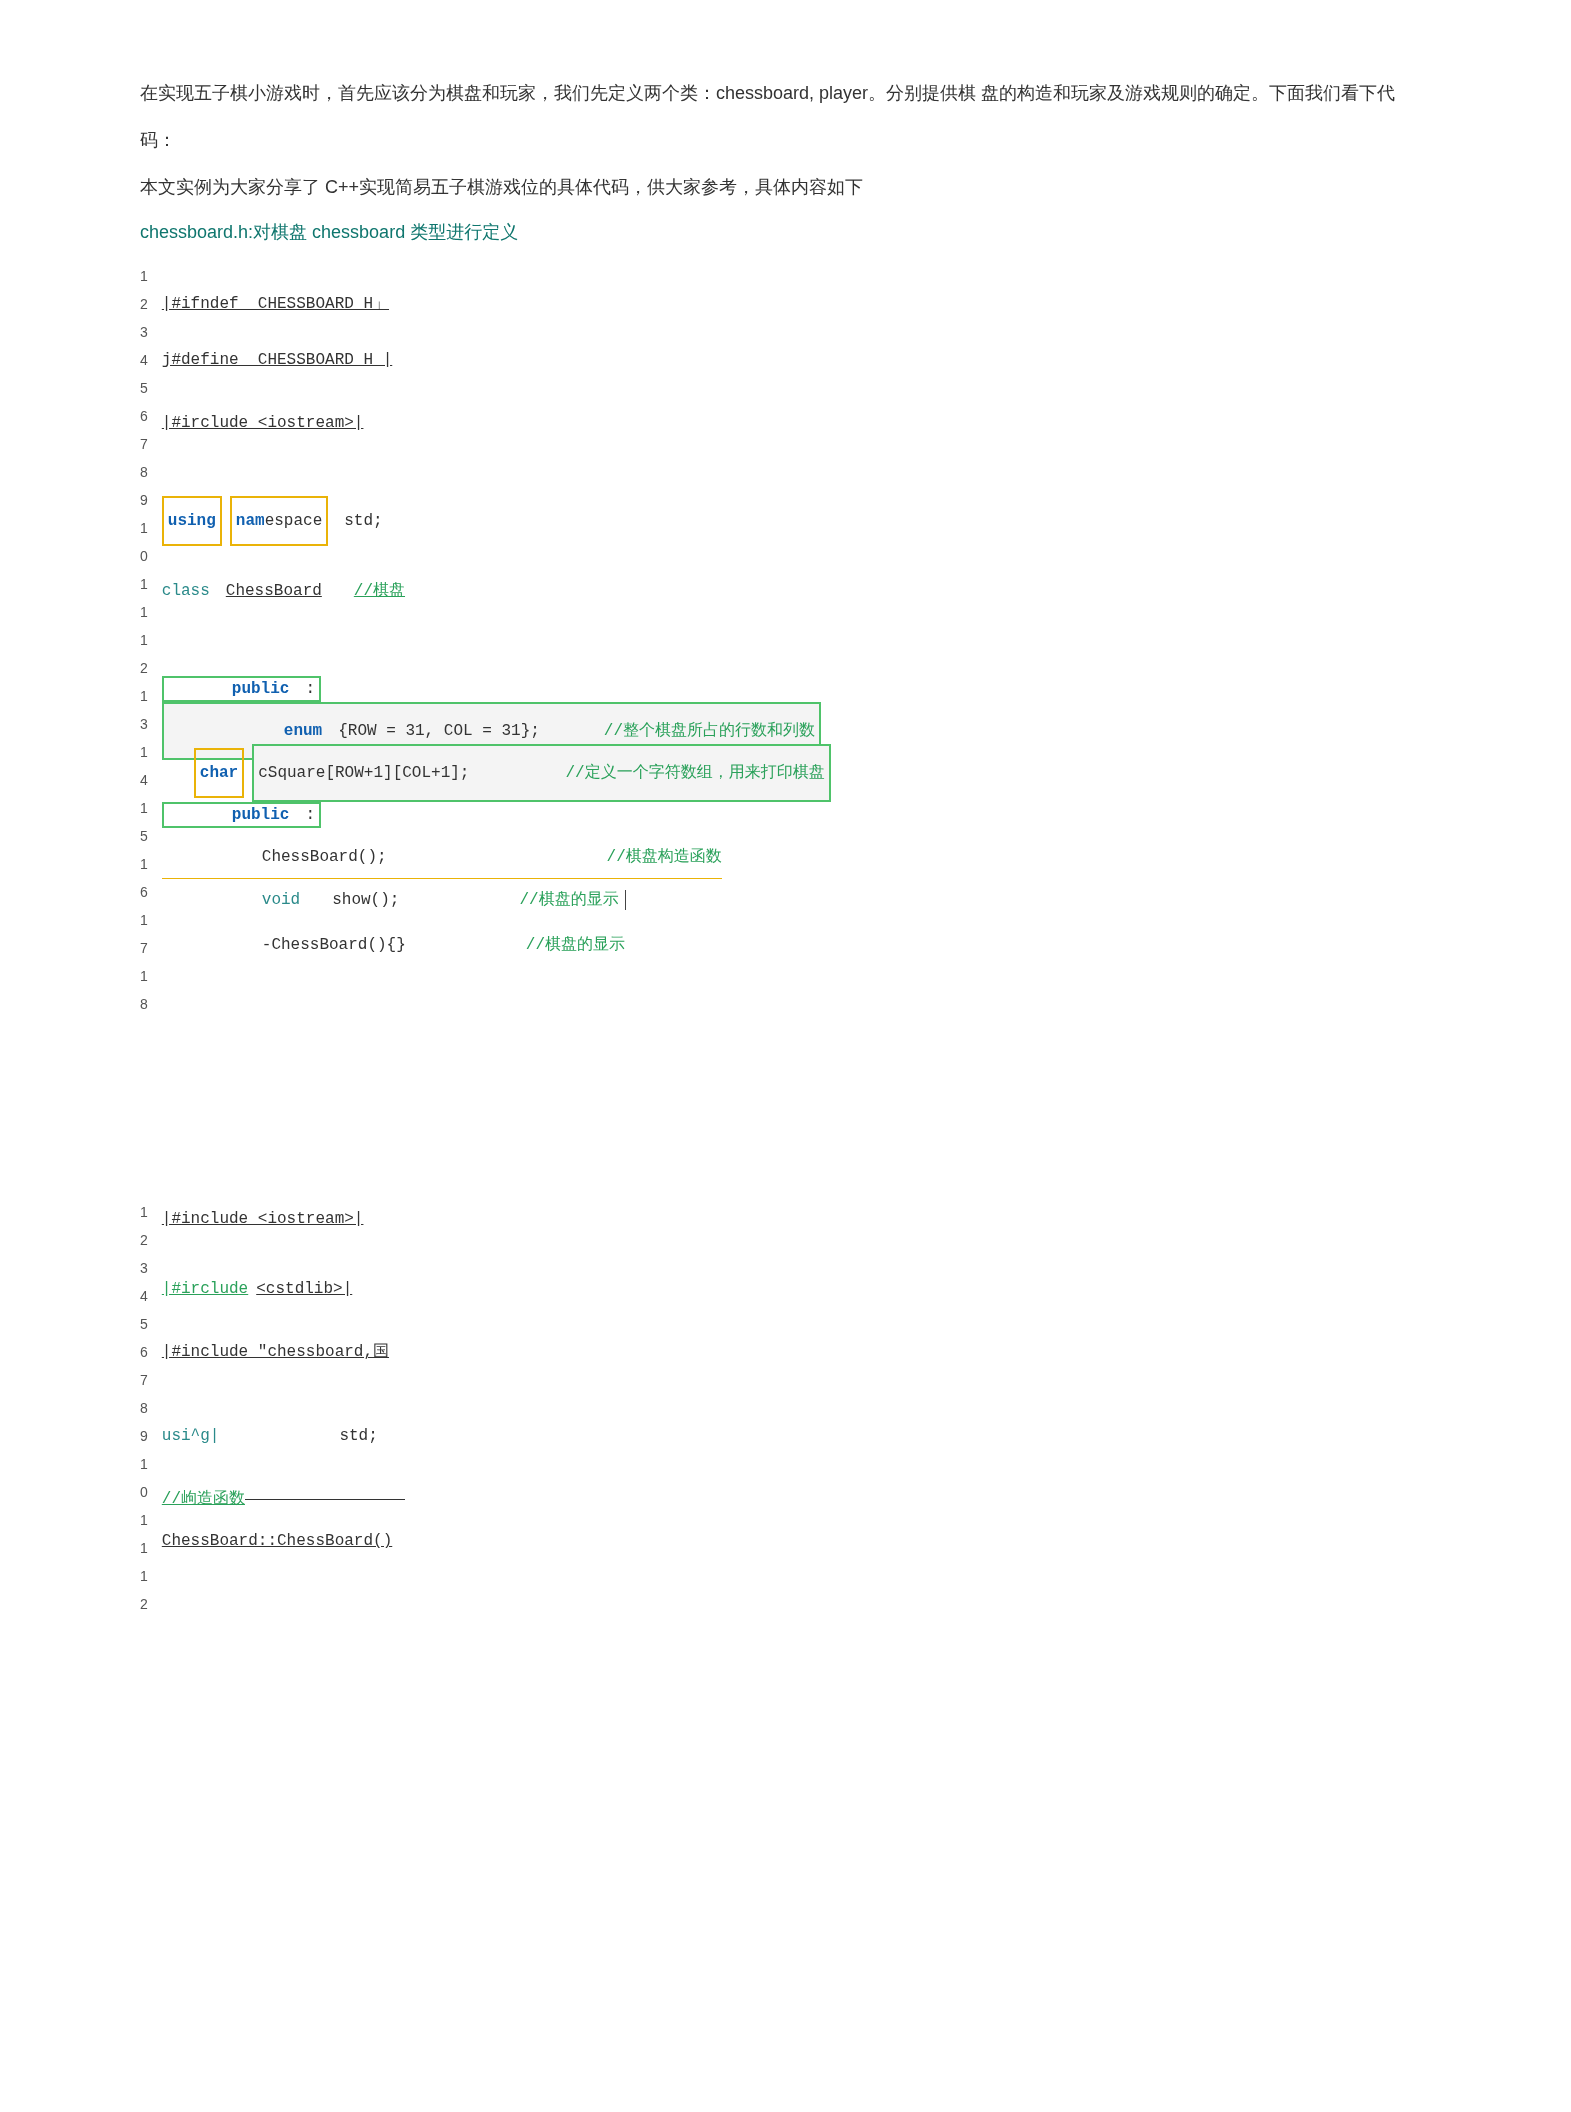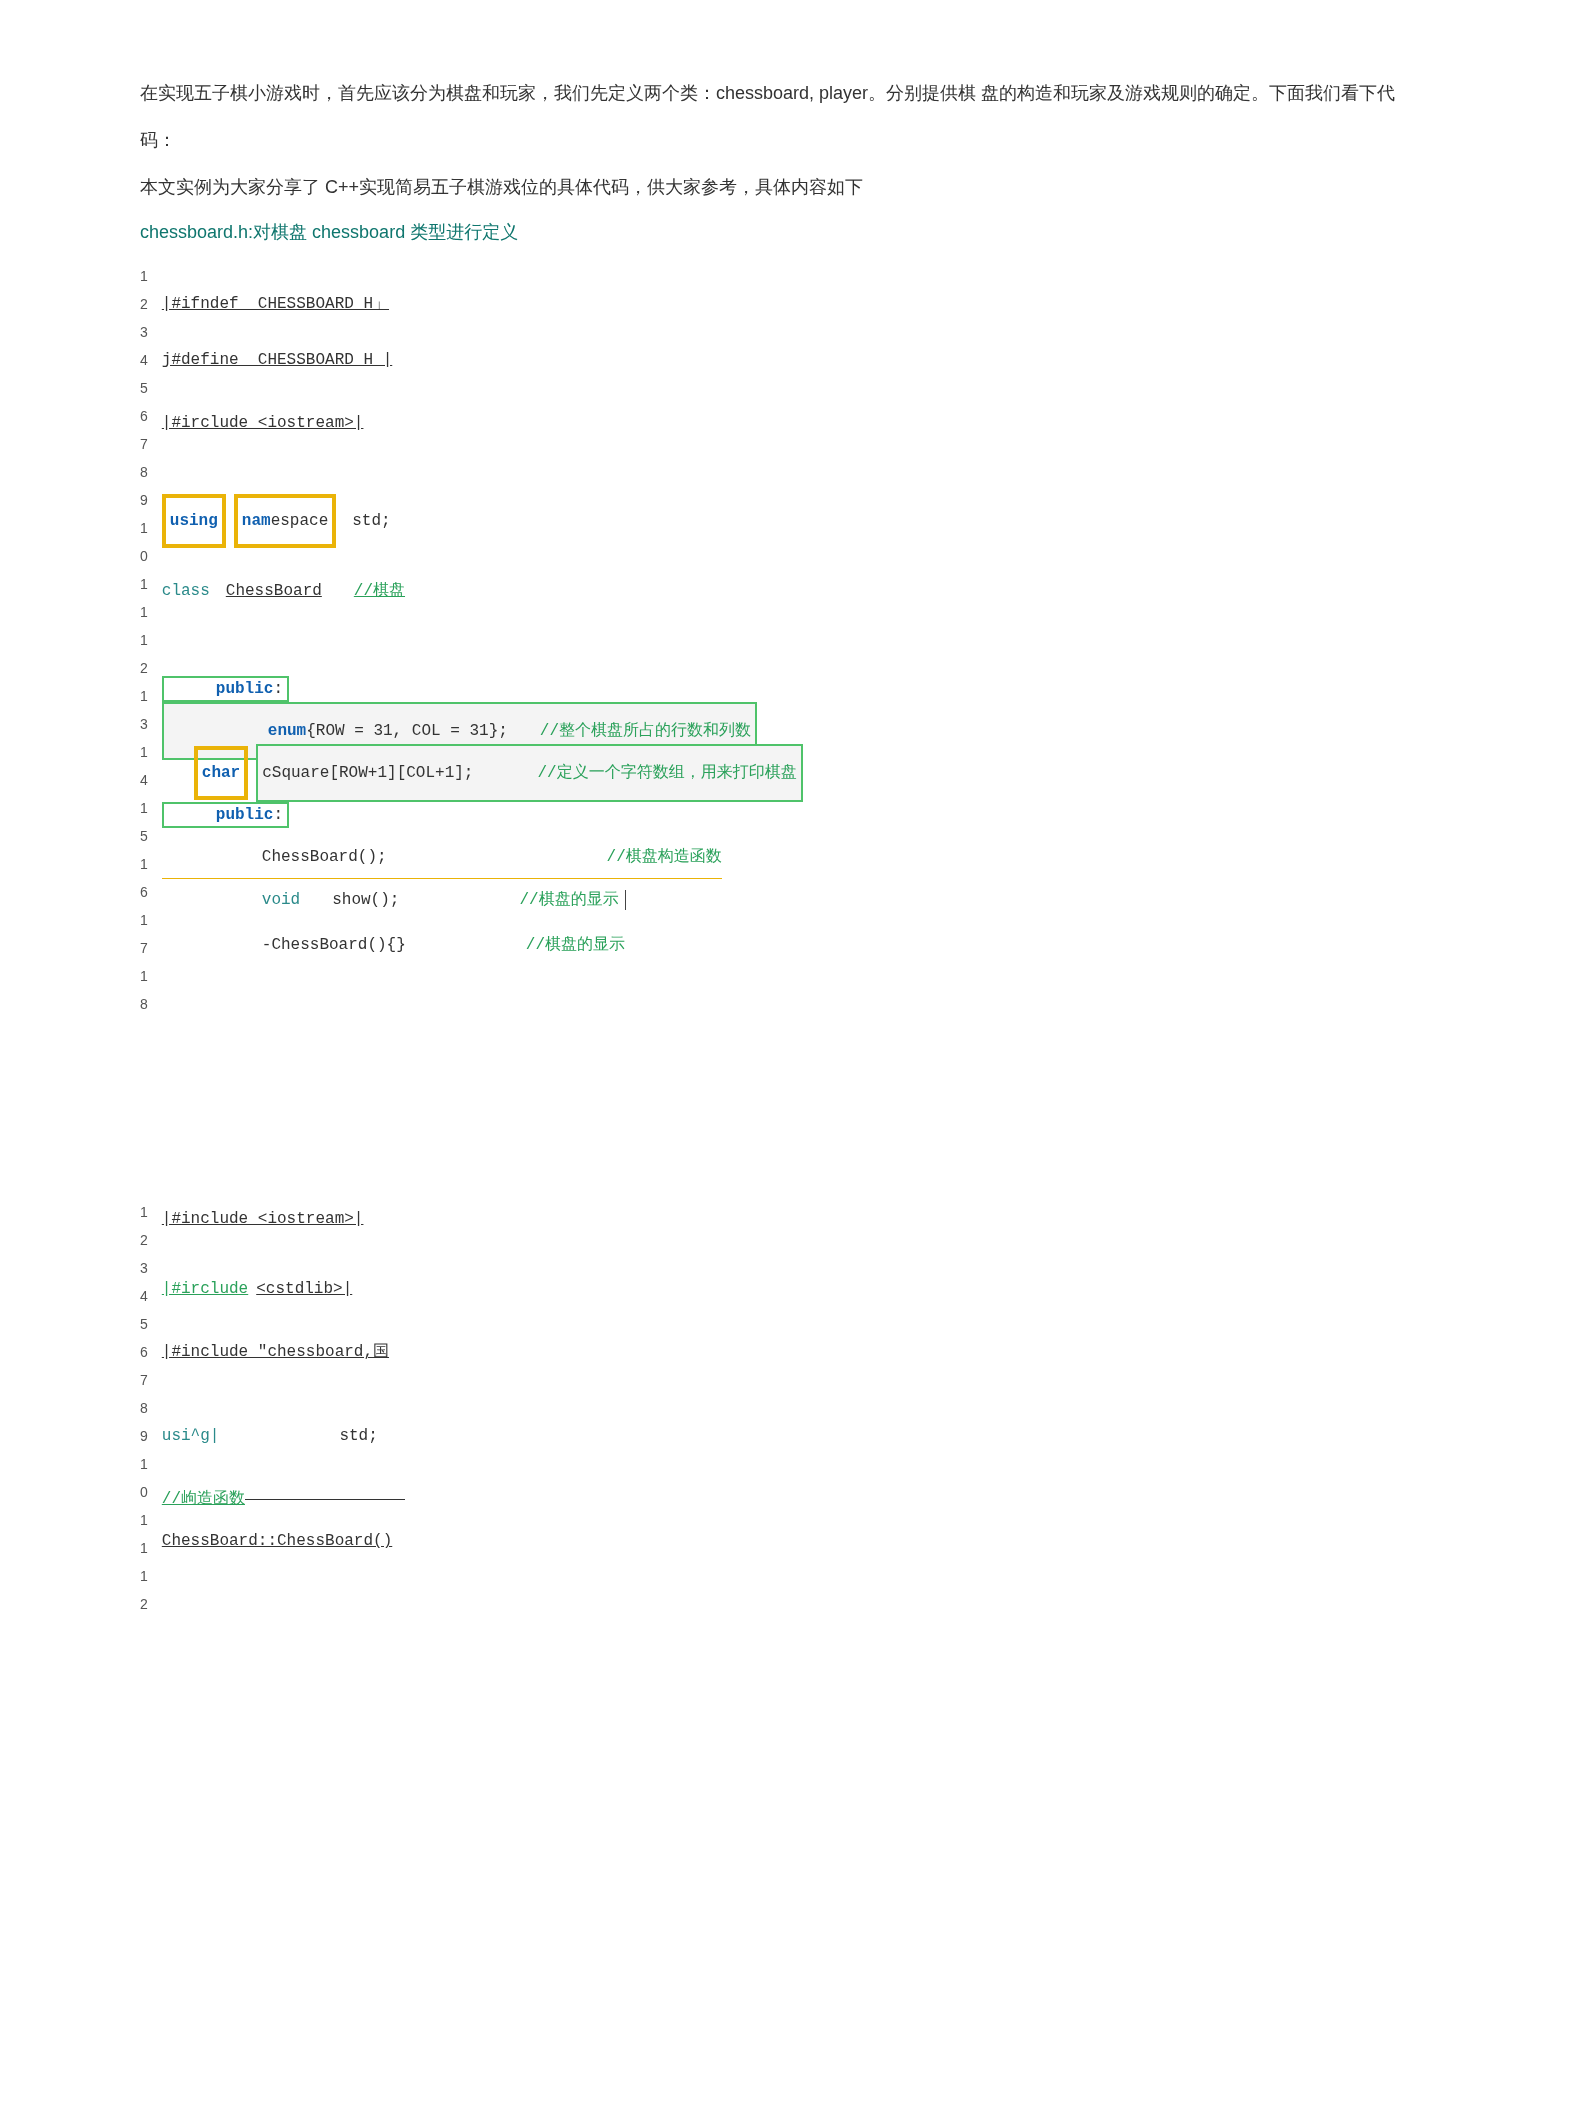--- a/index.html
+++ b/index.html
@@ -43,30 +43,31 @@
     user-select: none;
   }
   .gutter .ln { height: 28px; }
   .codelines {
     flex: 1;
     line-height: 28px;
   }
   .cl { height: 28px; display: flex; align-items: center; white-space: pre; }
   .box {
     display: inline-block;
-    border: 4px solid #eab308;
+    border: 2px solid #eab308;
     padding: 12px 4px;
     line-height: 22px;
   }
   .boxrow {
     display: inline-flex;
     align-items: center;
     border: 2px solid #4fc36a;
     padding: 0 4px;
     line-height: 22px;
+    gap: 16px;
   }
   .shade {
     background: #f4f4f4;
     padding: 16px 4px;
   }
   .kw-blue { color: #1060b0; font-weight: bold; }
   .kw-teal { color: #2a8a8a; }
   .cm { color: #2aa15a; }
   .ul { text-decoration: underline; }
   .spc8 { display: inline-block; width: 8px; }

